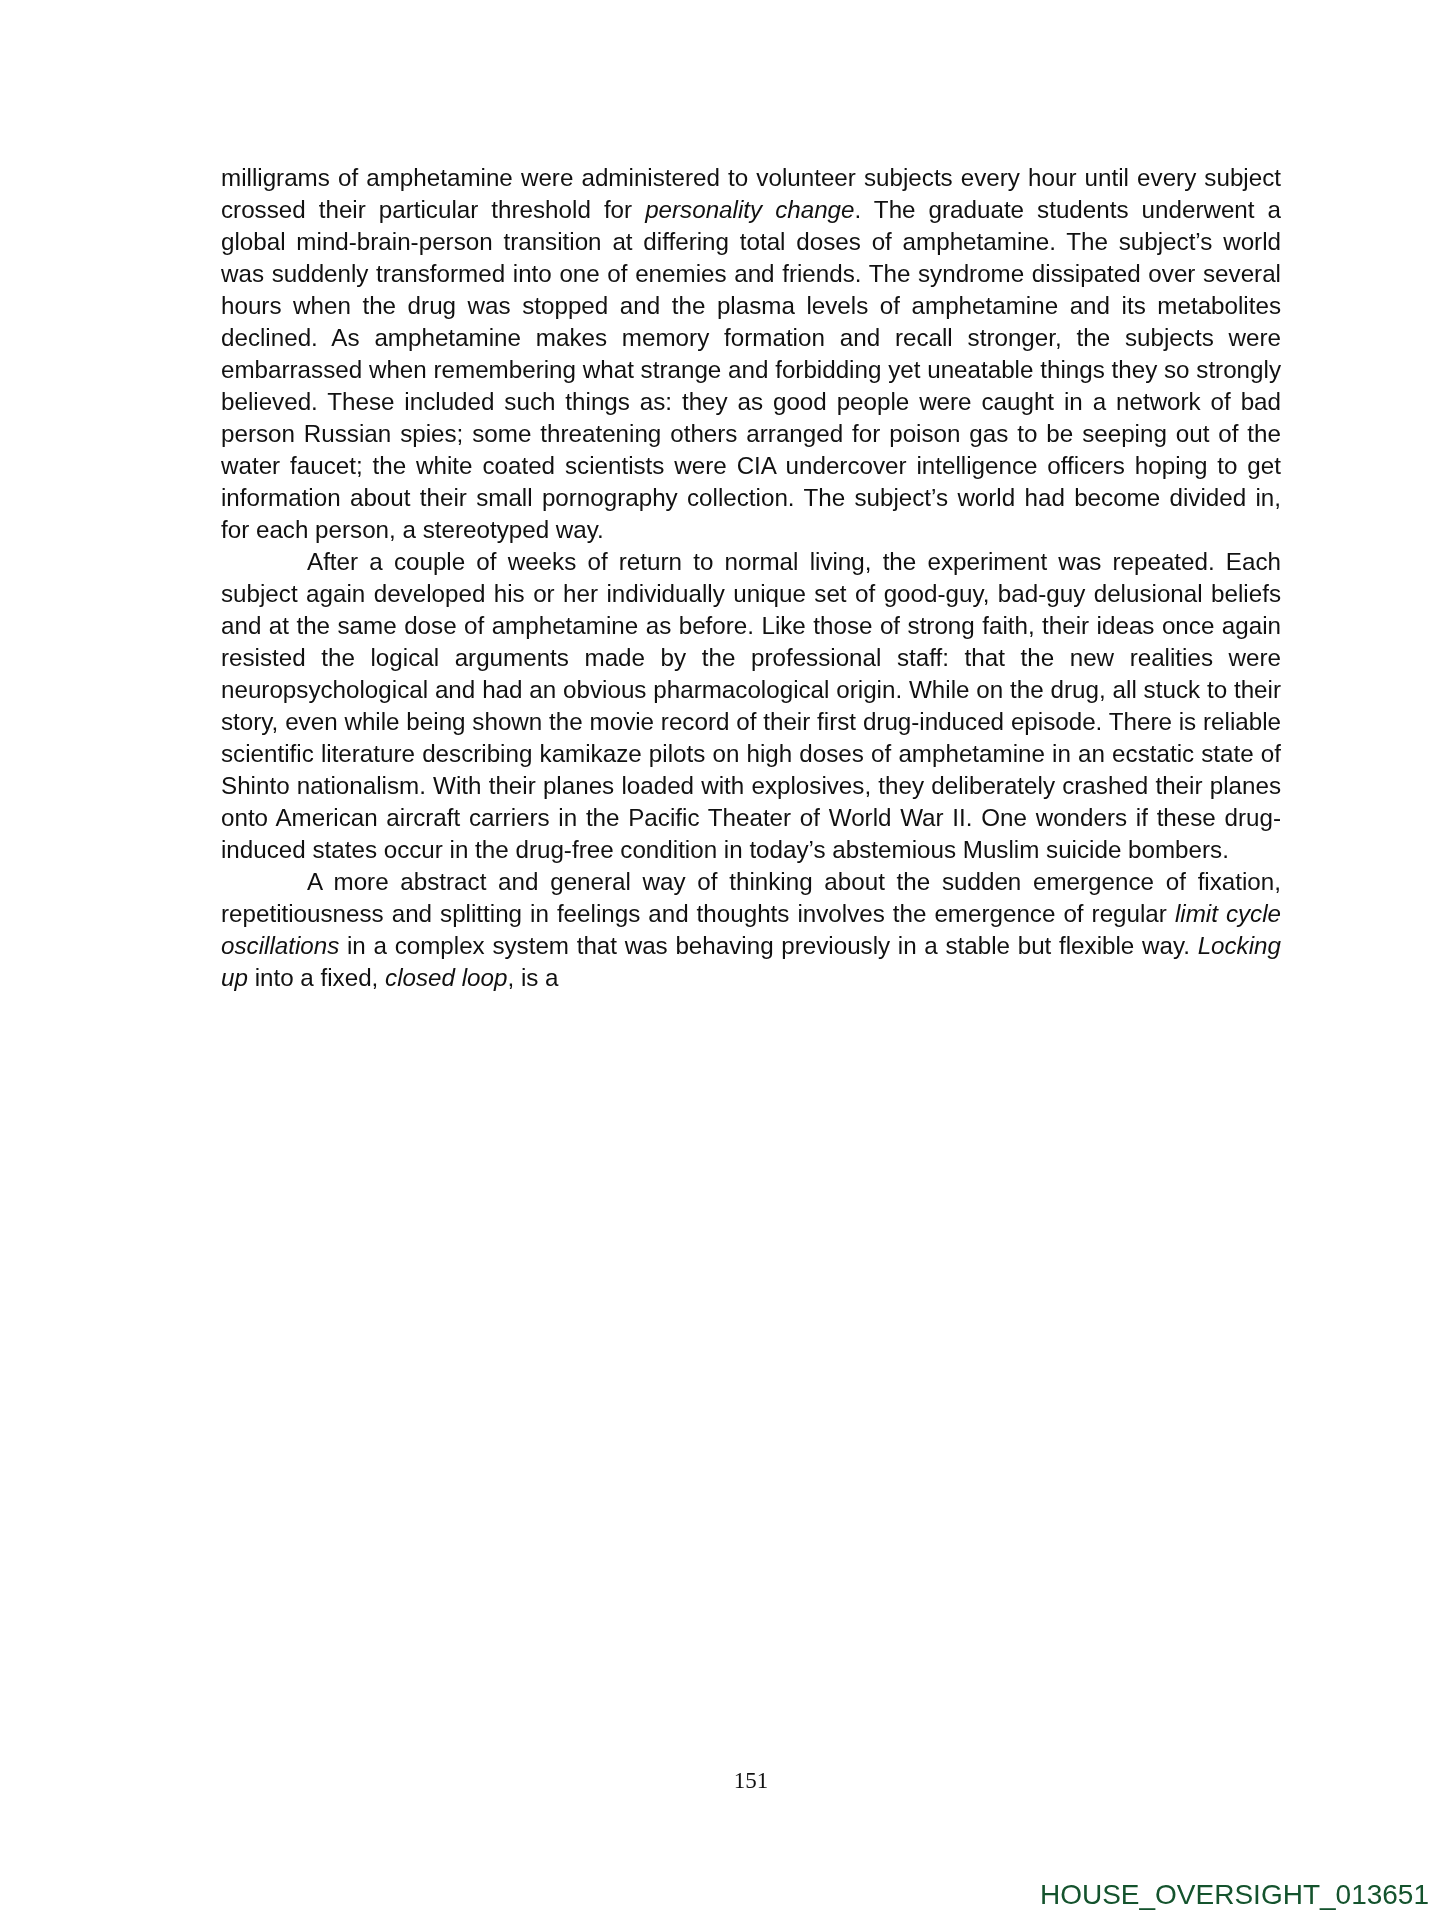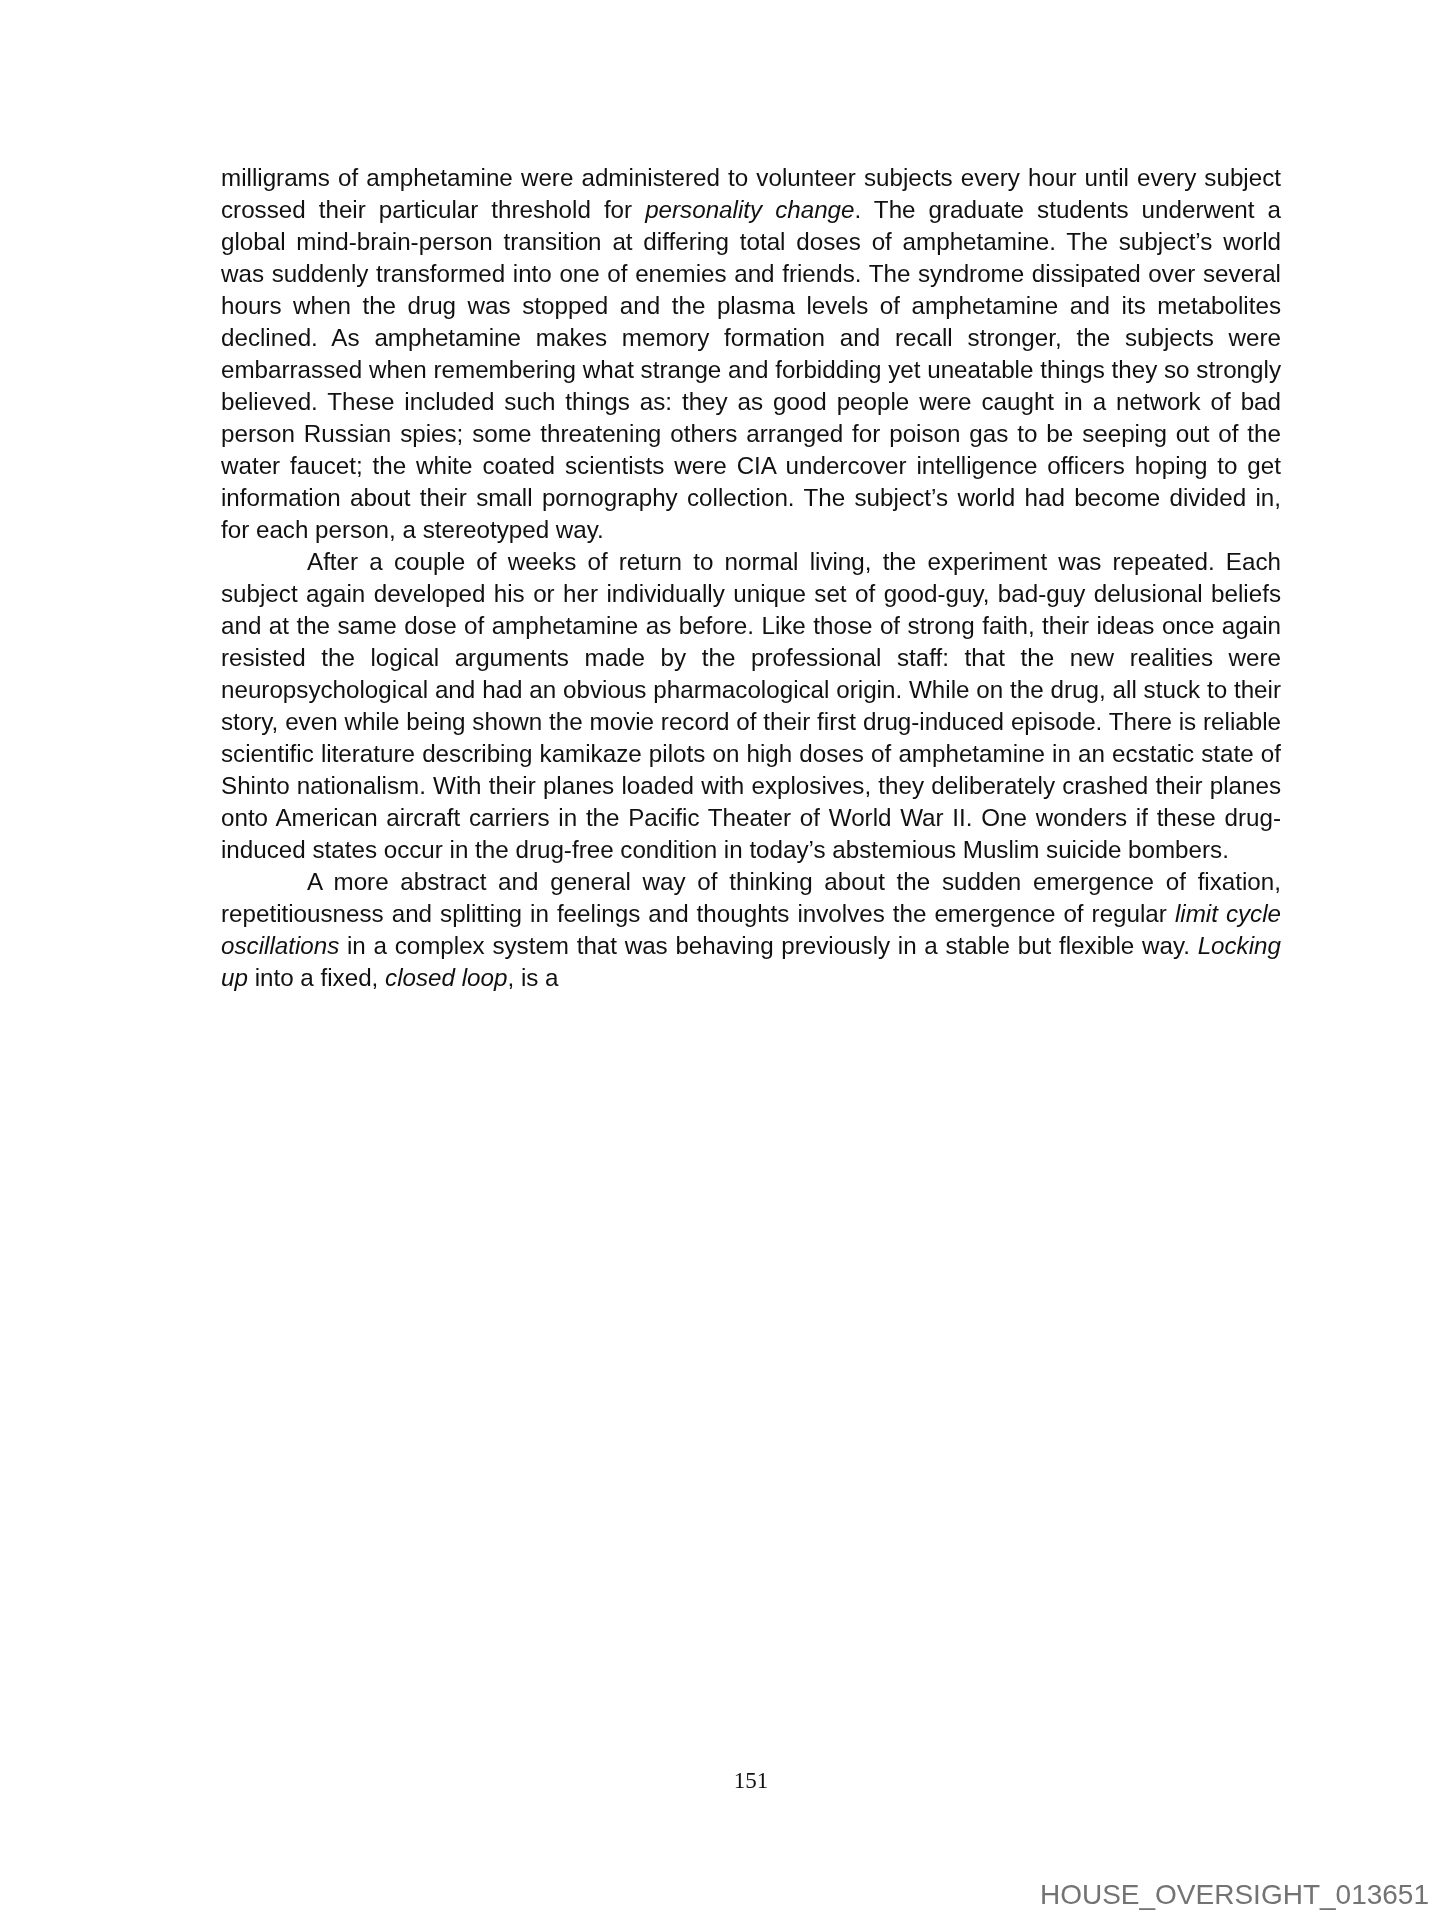--- a/index.html
+++ b/index.html
@@ -41,21 +41,21 @@
       line-height: 30px;
       color: #111111;
     }
     .bates-footer {
       position: absolute;
       right: 24px;
       top: 1878px;
       font-family: "Liberation Sans", sans-serif;
       font-size: 28px;
       line-height: 34px;
-      color: #737373;
+      color: #14532d;
       white-space: nowrap;
     }
   </style>
 </head>
 <body>
 
 <div class="text-column">
   <p><span>milligrams of amphetamine were administered to volunteer subjects every hour until every subject crossed their particular threshold for </span><em>personality change</em><span>. The graduate students underwent a global mind-brain-person transition at differing total doses of amphetamine. The subject’s world was suddenly transformed into one of enemies and friends. The syndrome dissipated over several hours when the drug was stopped and the plasma levels of amphetamine and its metabolites declined. As amphetamine makes memory formation and recall stronger, the subjects were embarrassed when remembering what strange and forbidding yet uneatable things they so strongly believed. These included such things as: they as good people were caught in a network of bad person Russian spies; some threatening others arranged for poison gas to be seeping out of the water faucet; the white coated scientists were CIA undercover intelligence officers hoping to get information about their small pornography collection. The subject’s world had become divided in, for each person, a stereotyped way.</span></p>
   <p class="indent"><span>After a couple of weeks of return to normal living, the experiment was repeated. Each subject again developed his or her individually unique set of good-guy, bad-guy delusional beliefs and at the same dose of amphetamine as before. Like those of strong faith, their ideas once again resisted the logical arguments made by the professional staff: that the new realities were neuropsychological and had an obvious pharmacological origin. While on the drug, all stuck to their story, even while being shown the movie record of their first drug-induced episode. There is reliable scientific literature describing kamikaze pilots on high doses of amphetamine in an ecstatic state of Shinto nationalism. With their planes loaded with explosives, they deliberately crashed their planes onto American aircraft carriers in the Pacific Theater of World War II. One wonders if these drug-induced states occur in the drug-free condition in today’s abstemious Muslim suicide bombers.</span></p>
   <p class="indent"><span>A more abstract and general way of thinking about the sudden emergence of fixation, repetitiousness and splitting in feelings and thoughts involves the emergence of regular </span><em>limit cycle oscillations</em><span> in a complex system that was behaving previously in a stable but flexible way. </span><em>Locking up</em><span> into a fixed, </span><em>closed loop</em><span>, is a</span></p>

